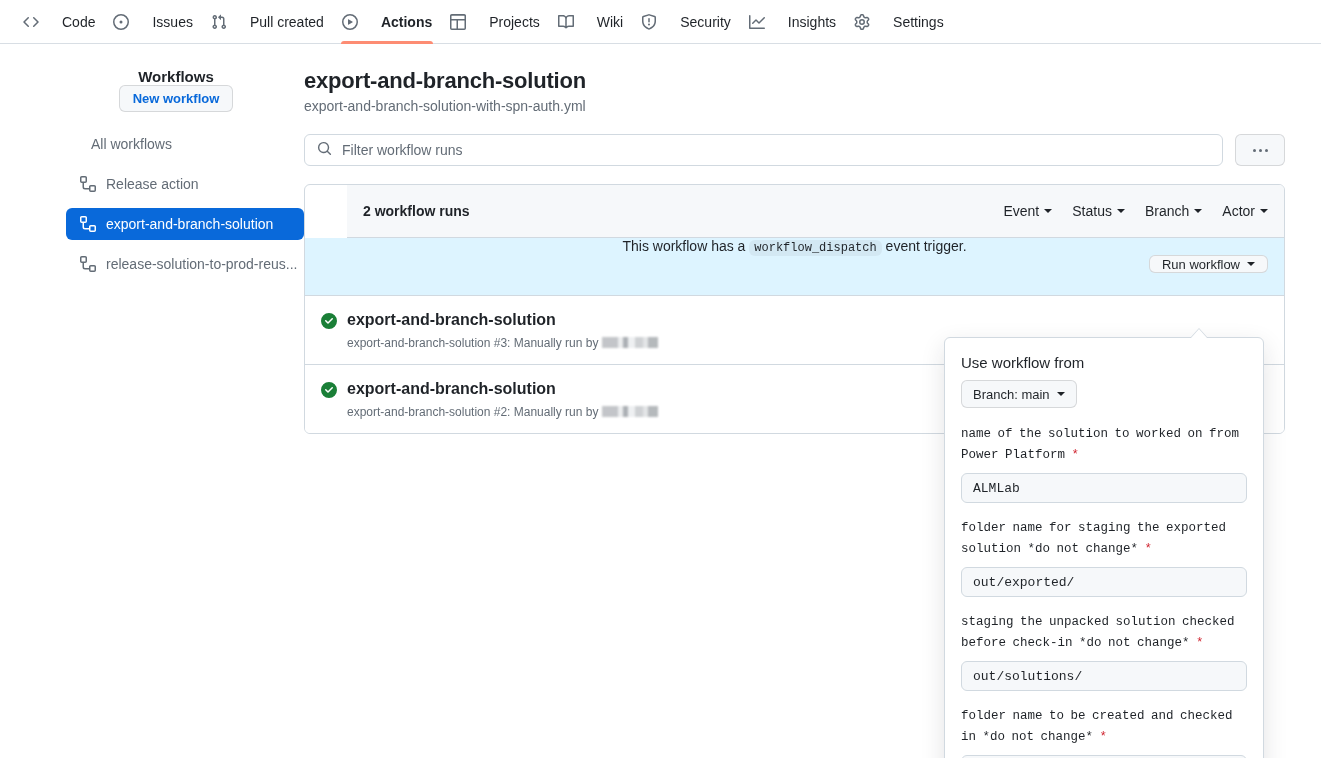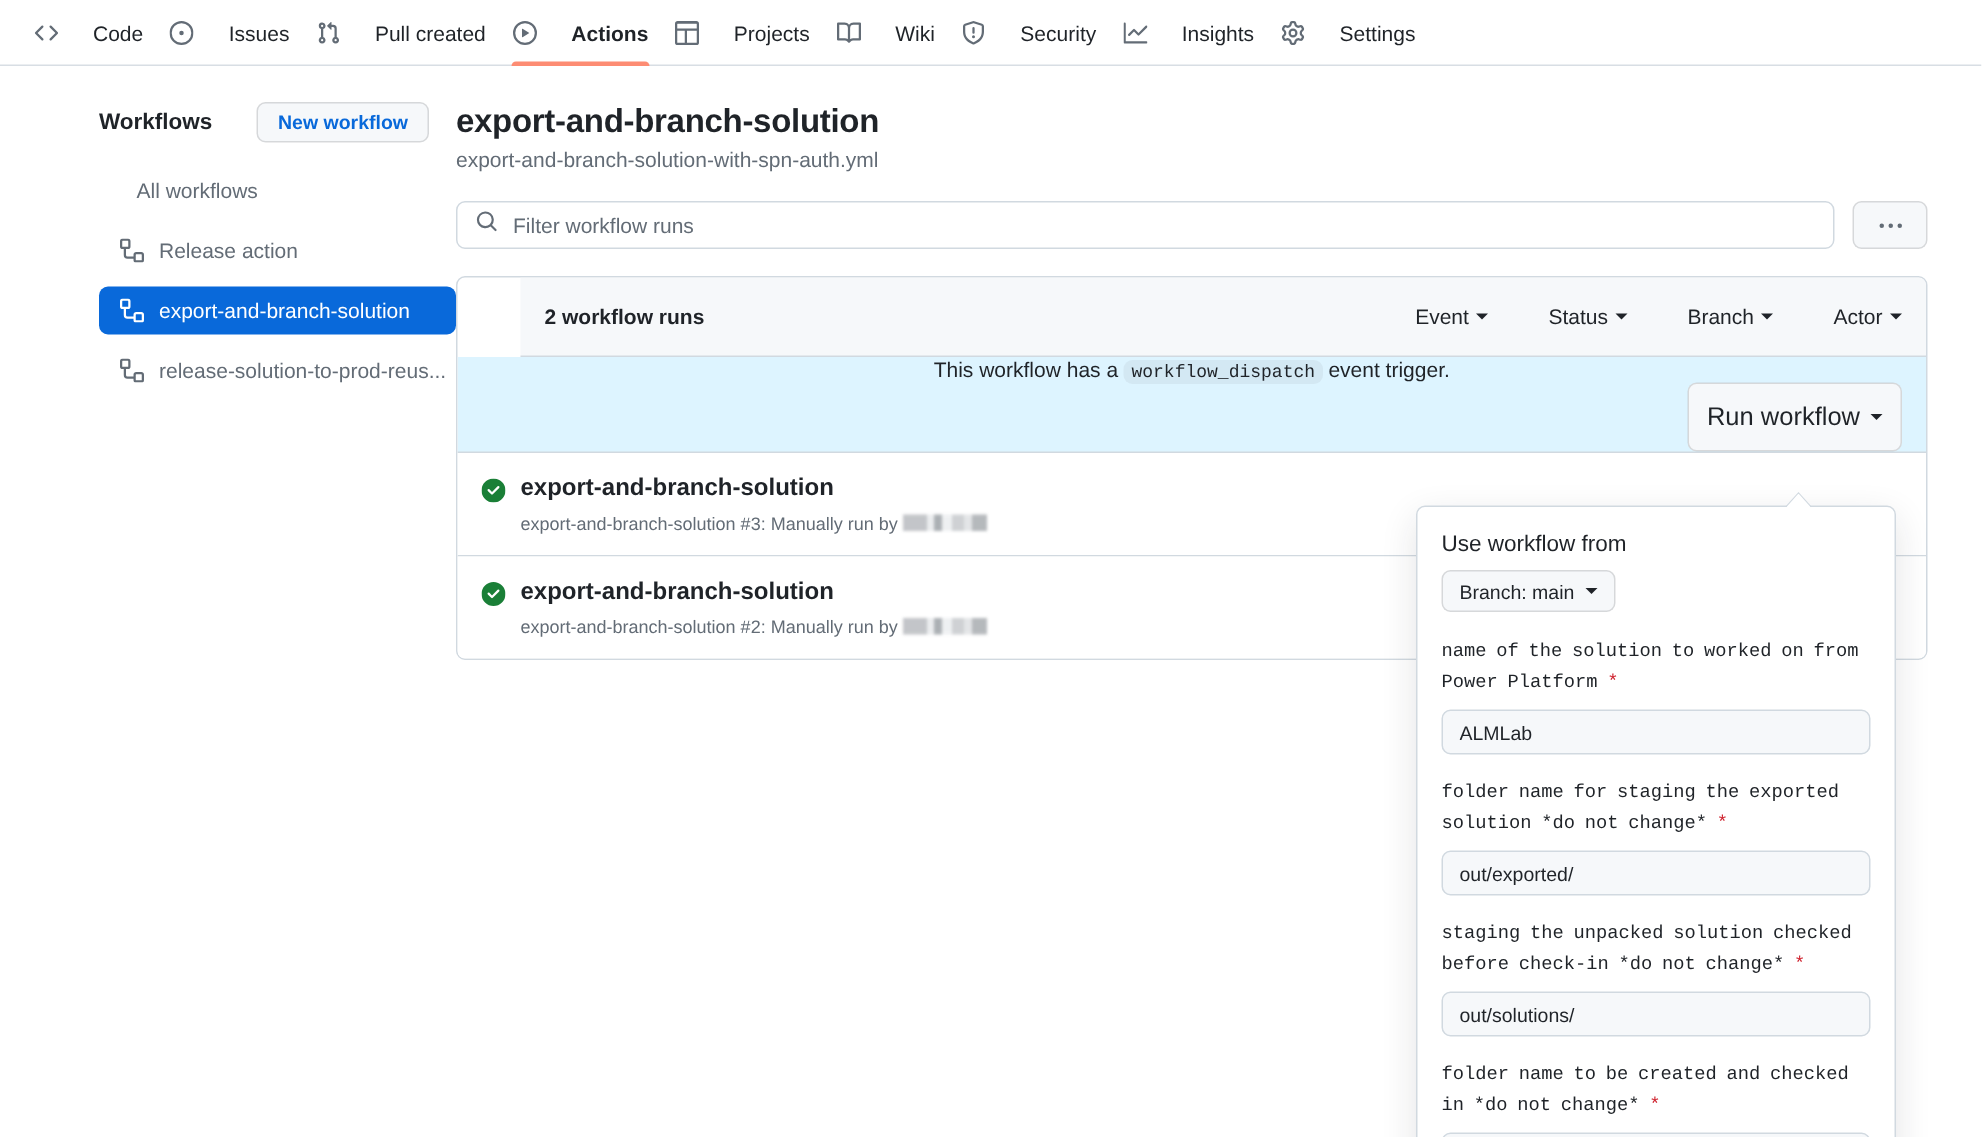--- a/index.html
+++ b/index.html
@@ -55,20 +55,21 @@
   }
 
   
   .sidebar { width: 280px; flex: none; padding-left: 42px; padding-top: 0; }
   .side-head {
     display: flex;
     align-items: center;
     justify-content: space-between;
     margin-bottom: 16px;
     padding-right: 18px;
+    flex-direction: column;
   }
   .side-title { font-size: 15px; font-weight: 600; color: #1f2328; }
   .btn-new {
     border: 1px solid rgba(31,35,40,0.15);
     background: #f6f8fa;
     color: #0969da;
     font-size: 13px;
     font-weight: 600;
     border-radius: 6px;
     padding: 5px 13px;
@@ -148,21 +149,21 @@
   .runs-head {
     height: 53px;
     background: #f6f8fa;
     border-bottom: 1px solid #d1d9e0;
     display: flex;
     align-items: center;
     padding: 0 16px;
     margin-left: 42px;
   }
   .runs-count { font-size: 14px; font-weight: 600; color: #1f2328; }
-  .runs-filters { margin-left: auto; display: flex; align-items: center; gap: 40px; }
+  .runs-filters { margin-left: auto; display: flex; align-items: center; gap: 20px; }
   .filter-drop {
     font-size: 14px; color: #1f2328; cursor: pointer;
     display: flex; align-items: center; gap: 5px;
   }
   .caret { width: 0; height: 0; border-left: 4px solid transparent; border-right: 4px solid transparent; border-top: 4px solid #1f2328; display:block; }
 
   .banner {
     background: #ddf4ff;
     border-bottom: 1px solid #d1d9e0;
     min-height: 58px;
@@ -178,24 +179,24 @@
     font-size: 12px;
     background: rgba(175,184,193,0.2);
     padding: 1px 5px;
     border-radius: 6px;
   }
   .btn-runwf {
     margin-left: auto;
     border: 1px solid rgba(31,35,40,0.15);
     background: #f6f8fa;
     border-radius: 6px;
-    height: 46px;
+    height: 18px;
     padding: 0 12px;
     display: flex; align-items: center; gap: 7px;
-    font-size: 17px; font-weight: 500; color: #1f2328;
+    font-size: 13px; font-weight: 500; color: #1f2328;
     cursor: pointer;
     font-family: "Liberation Sans", sans-serif;
   }
 
   .run-row {
     display: flex;
     align-items: flex-start;
     gap: 10px;
     padding: 14px 16px;
     border-bottom: 1px solid #d1d9e0;
@@ -282,21 +283,21 @@
   .field input {
     width: 100%;
     height: 30px;
     border: 1px solid #d1d9e0;
     border-radius: 6px;
     background: #f6f8fa;
     padding: 0 11px;
     font-size: 13px;
     color: #1f2328;
     outline: none;
-    font-family: Liberation Sans, sans-serif;
+    font-family: Liberation Mono, monospace;
   }
 </style>
 </head>
 <body>
 
 <nav class="repo-nav">
   <div class="nav-item">
     <span class="nav-icon">
       <svg viewBox="0 0 16 16">
           <path d="M4.72 3.22a.75.75 0 0 1 1.06 1.06L2.06 8l3.72 3.72a.75.75 0 1 1-1.06 1.06L.47 8.53a.75.75 0 0 1 0-1.06Zm6.56 0a.75.75 0 1 0-1.06 1.06L13.94 8l-3.72 3.72a.75.75 0 1 0 1.06 1.06l4.25-4.25a.75.75 0 0 0 0-1.06Z"></path>

